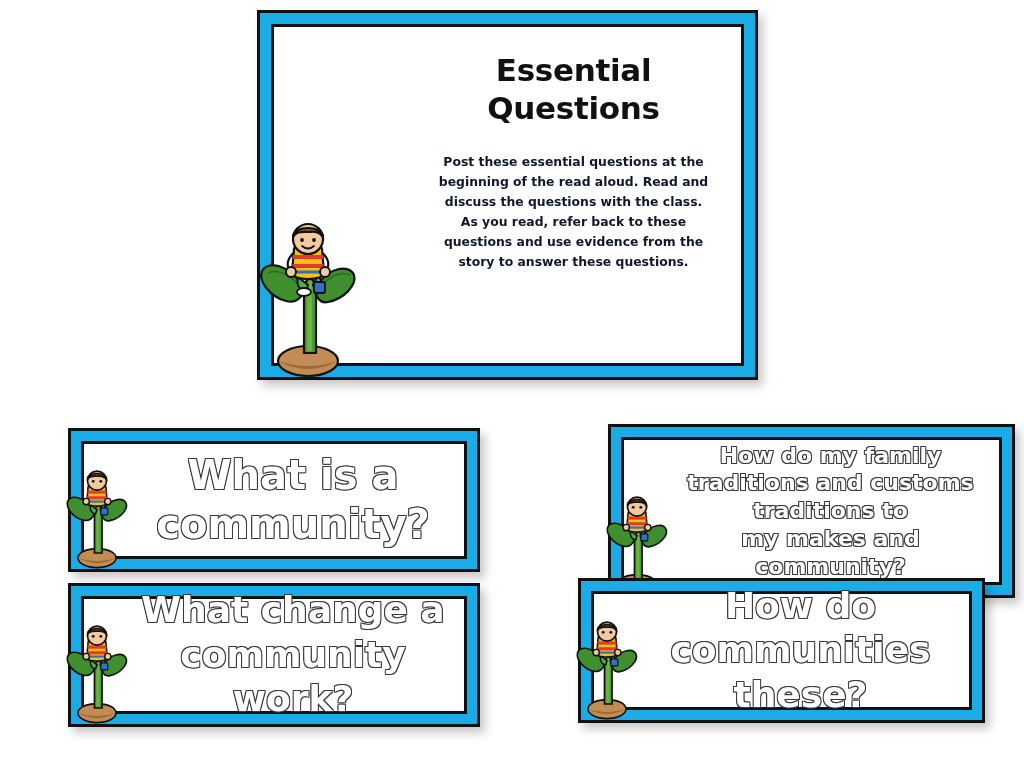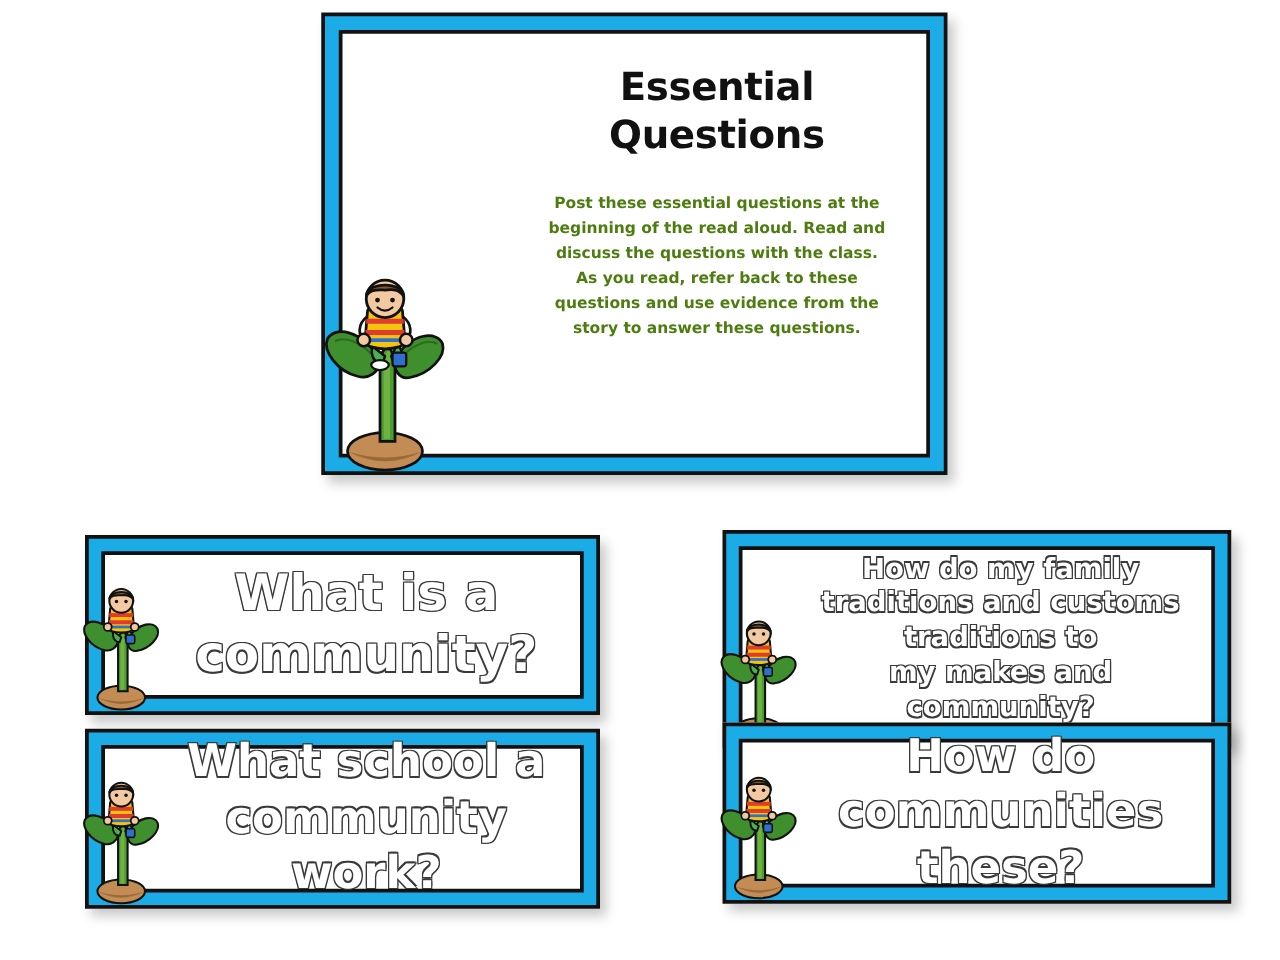--- a/index.html
+++ b/index.html
@@ -80,21 +80,21 @@
     position: absolute;
     left: 50%;
     top: 125px;
     width: 278px;
     margin-left: -73px;
     text-align: center;
     font-family: "DejaVu Sans", sans-serif;
     font-weight: bold;
     font-size: 12.4px;
     line-height: 1.62;
-    color: #4d7c0f;
+    color: #0f172a;
   }
 
   
   .qcard .paper { display: flex; align-items: center; justify-content: center; }
 
   .qtext {
     text-align: center;
     font-family: "DejaVu Sans", sans-serif;
     font-weight: bold;
     color: #ffffff;
@@ -106,21 +106,21 @@
     padding-left: 48px;
     padding-right: 10px;
     width: 100%;
   }
   .qtext.big   { font-size: 40px; line-height: 1.22; }
   .qtext.small { font-size: 22px; line-height: 1.26; }
   .qtext.mid   { font-size: 36px; line-height: 1.24; }
 
   #card-what-is    { left: 68px;  top: 428px; width: 412px; height: 144px; }
   #card-what-makes { left: 68px;  top: 583px; width: 412px; height: 144px; }
-  #card-family     { left: 578px; top: 424px; width: 407px; height: 174px; }
+  #card-family     { left: 608px; top: 424px; width: 407px; height: 174px; }
   #card-change     { left: 578px; top: 578px; width: 407px; height: 145px; }
 
   
   .plant {
     position: absolute;
     pointer-events: none;
   }
   .plant svg { display: block; overflow: visible; }
 
   #plant-main  { left: -18px; bottom: -14px; }
@@ -225,21 +225,21 @@
       </div>
     </div>
   </div>
 
   <div class="frame qcard" id="card-what-makes">
     <div class="blk-outer">
       <div class="blue-band">
         <div class="blk-inner">
           <div class="paper">
             <div class="qtext mid">
-              <div>What school a</div>
+              <div>What change a</div>
               <div>community</div>
               <div>work?</div>
             </div>
             <div class="plant plant-card">
               <svg width="66" height="100" viewBox="0 0 104 152">
                 <ellipse cx="52" cy="136" rx="30" ry="15" fill="#C38C54" stroke="#111" stroke-width="2.6"></ellipse>
                 <path d="M22 136 Q52 152 82 136 Q52 146 22 136Z" fill="#9A6B38"></path>
                 <path d="M48 128 L48 66 Q48 58 52 54 L56 54 Q60 60 60 68 L60 128 Z" fill="#4E9B34" stroke="#111" stroke-width="2.6"></path>
                 <path d="M51 126 L51 68 Q51 60 54 56 L56 56 L56 126 Z" fill="#6CB33F"></path>
                 <path d="M48 62 C32 38 12 36 6 46 C2 56 14 72 30 76 C40 79 46 72 48 66 Z" fill="#3F8F2E" stroke="#111" stroke-width="2.6"></path>

